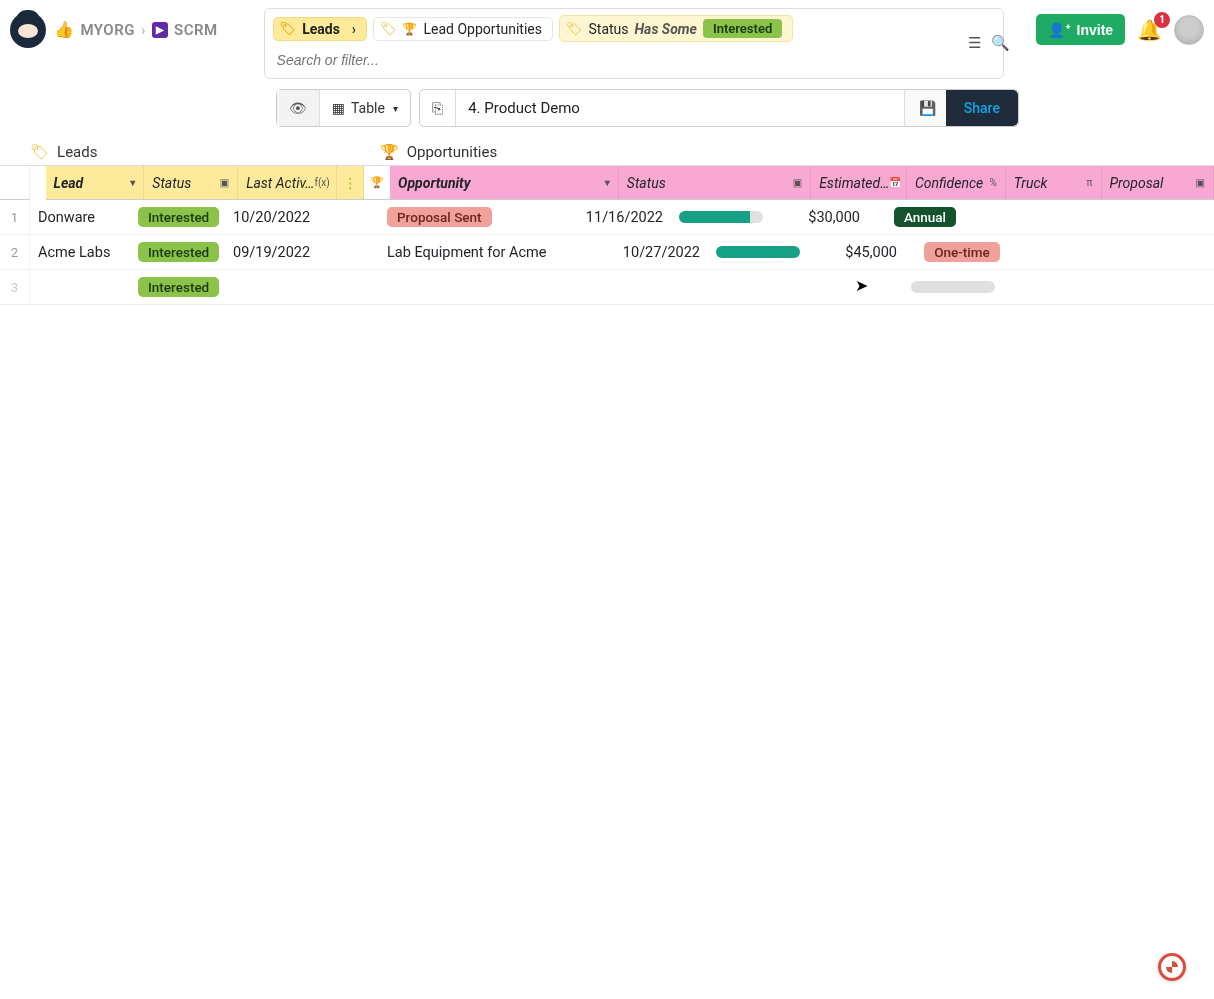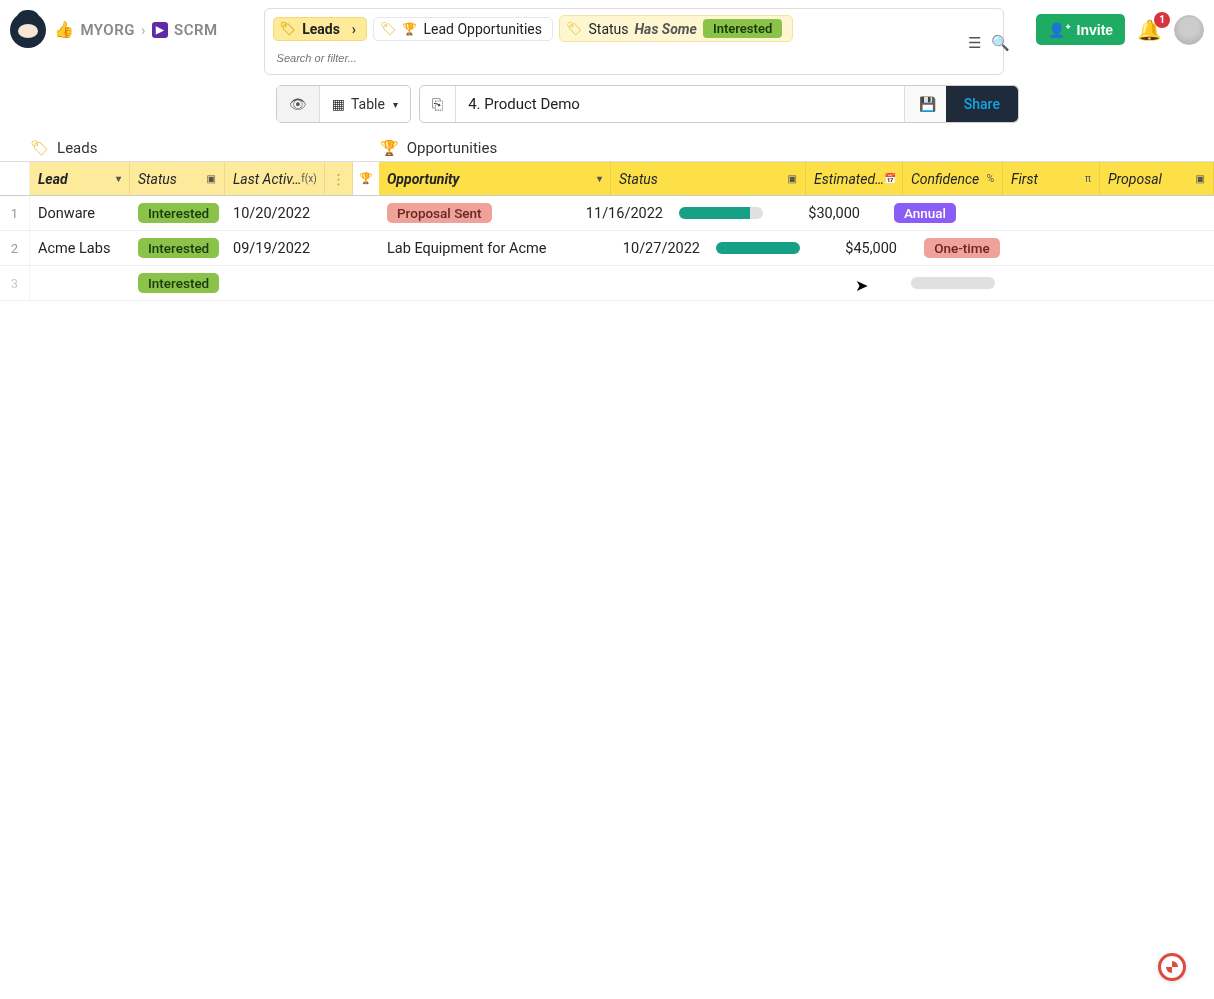--- a/index.html
+++ b/index.html
@@ -104,21 +104,21 @@
     color: #1a3a0a;
     border-radius: 4px;
     padding: 2px 10px;
     font-weight: 600;
     font-size: 13px;
   }
   .search-input {
     border: none;
     width: 100%;
     padding: 10px 4px 4px 4px;
-    font-size: 11px;
+    font-size: 14px;
     color: #000000;
     font-style: italic;
     outline: none;
   }
 
   .top-right {
     display: flex;
     align-items: center;
     gap: 12px;
     margin-left: auto;
@@ -236,29 +236,29 @@
   .hdr-cell {
     display: flex; align-items: center;
     padding: 0 8px;
     font-style: italic;
     font-size: 14px;
     border-right: 1px solid rgba(0,0,0,0.07);
     border-bottom: 1px solid #ccc;
     position: relative;
   }
   .hdr-leads { background: #fdea9a; }
-  .hdr-opps { background: #fde047; }
+  .hdr-opps { background: #f9a8d4; }
   .hdr-cell .typ {
     margin-left: auto; font-size: 10px; color: #555; font-style: normal;
   }
   .hdr-gutter {
     width: 30px; background: #fff; border-bottom: 1px solid #ccc;
     border-right: 1px solid #eee;
   }
-  .hdr-cell.lead { width: 100px; font-weight: 700; }
+  .hdr-cell.lead { width: 100px; font-weight: 700; margin-left: 16px; }
   .hdr-cell.lstatus { width: 95px; }
   .hdr-cell.lact { width: 100px; white-space: nowrap; overflow: hidden; }
   .hdr-add {
     width: 28px; display:flex; align-items:center; justify-content:center;
     border-bottom:1px solid #ccc; border-right:1px solid rgba(0,0,0,0.07);
   }
   .hdr-add.leads { background:#fdea9a; color:#c59a19; }
   .hdr-join {
     width: 26px; display:flex; align-items:center; justify-content:center;
     background:#fff; font-size:11px; color:#e87b2f;
@@ -299,21 +299,21 @@
 
   .pill {
     border-radius: 5px;
     padding: 2px 10px;
     font-size: 13.5px;
     font-weight: 500;
   }
   .pill.interested { background:#8bc34a; color:#1a3a0a; }
   .pill.proposal { background:#f0a19a; color:#6a2620; }
   .pill.demo { background:#2b88d8; color:#fff; }
-  .pill.annual { background:#8b5cf6; color:#fff; }
+  .pill.annual { background:#14532d; color:#fff; }
   .pill.onetime { background:#f0a19a; color:#6a2620; }
 
   .confbar {
     width: 90px; height: 12px; border-radius: 6px;
     background: #e0e0e0; overflow: hidden;
   }
   .confbar > div {
     height: 100%; background:#16a085;
   }
 
@@ -456,21 +456,21 @@
     </div>
     <div class="hdr-cell hdr-opps oest">
       <span>Estimated…</span>
       <span class="typ">📅</span>
     </div>
     <div class="hdr-cell hdr-opps oconf">
       <span>Confidence</span>
       <span class="typ">%</span>
     </div>
     <div class="hdr-cell hdr-opps oval">
-      <span>First</span>
+      <span>Truck</span>
       <span class="typ">π</span>
     </div>
     <div class="hdr-cell hdr-opps ofreq">
       <span>Proposal</span>
       <span class="typ">▣</span>
     </div>
   </div>
 
   <div id="rows-container">
       <div class="data-row">

